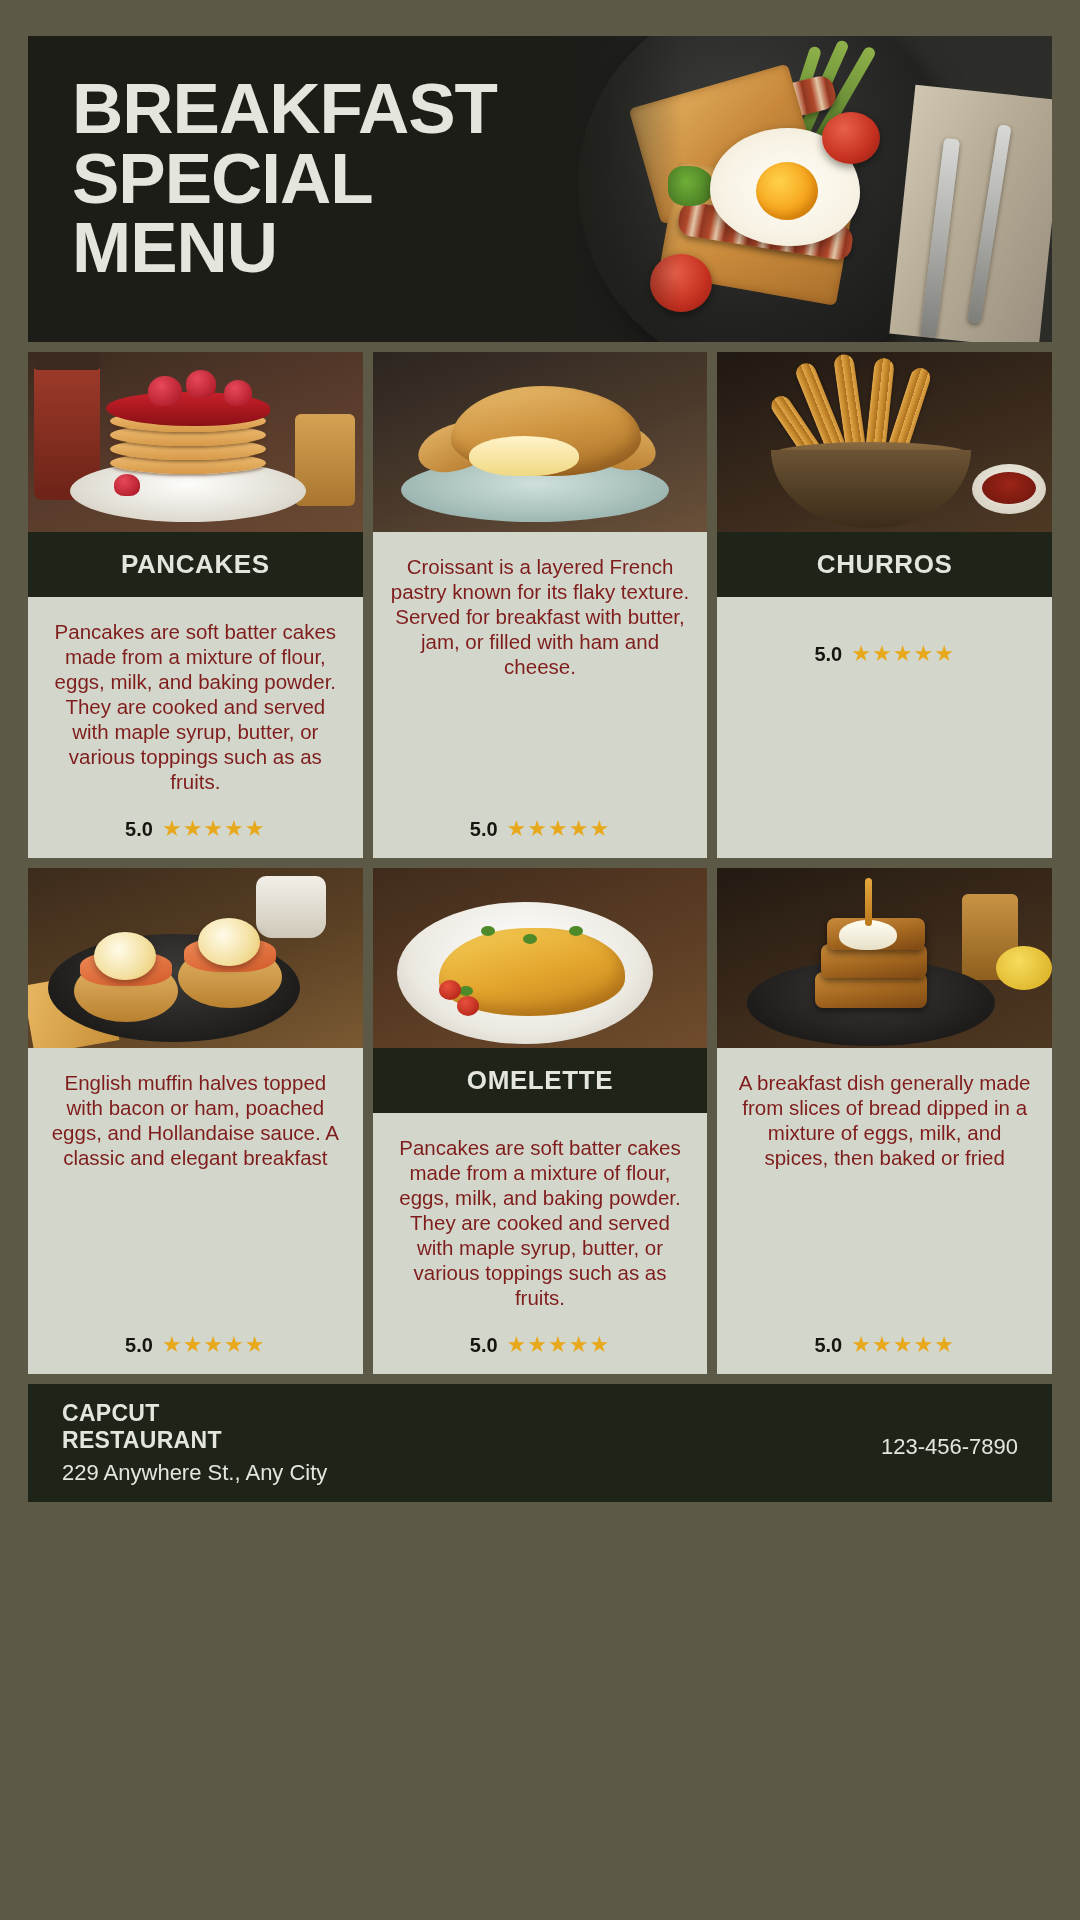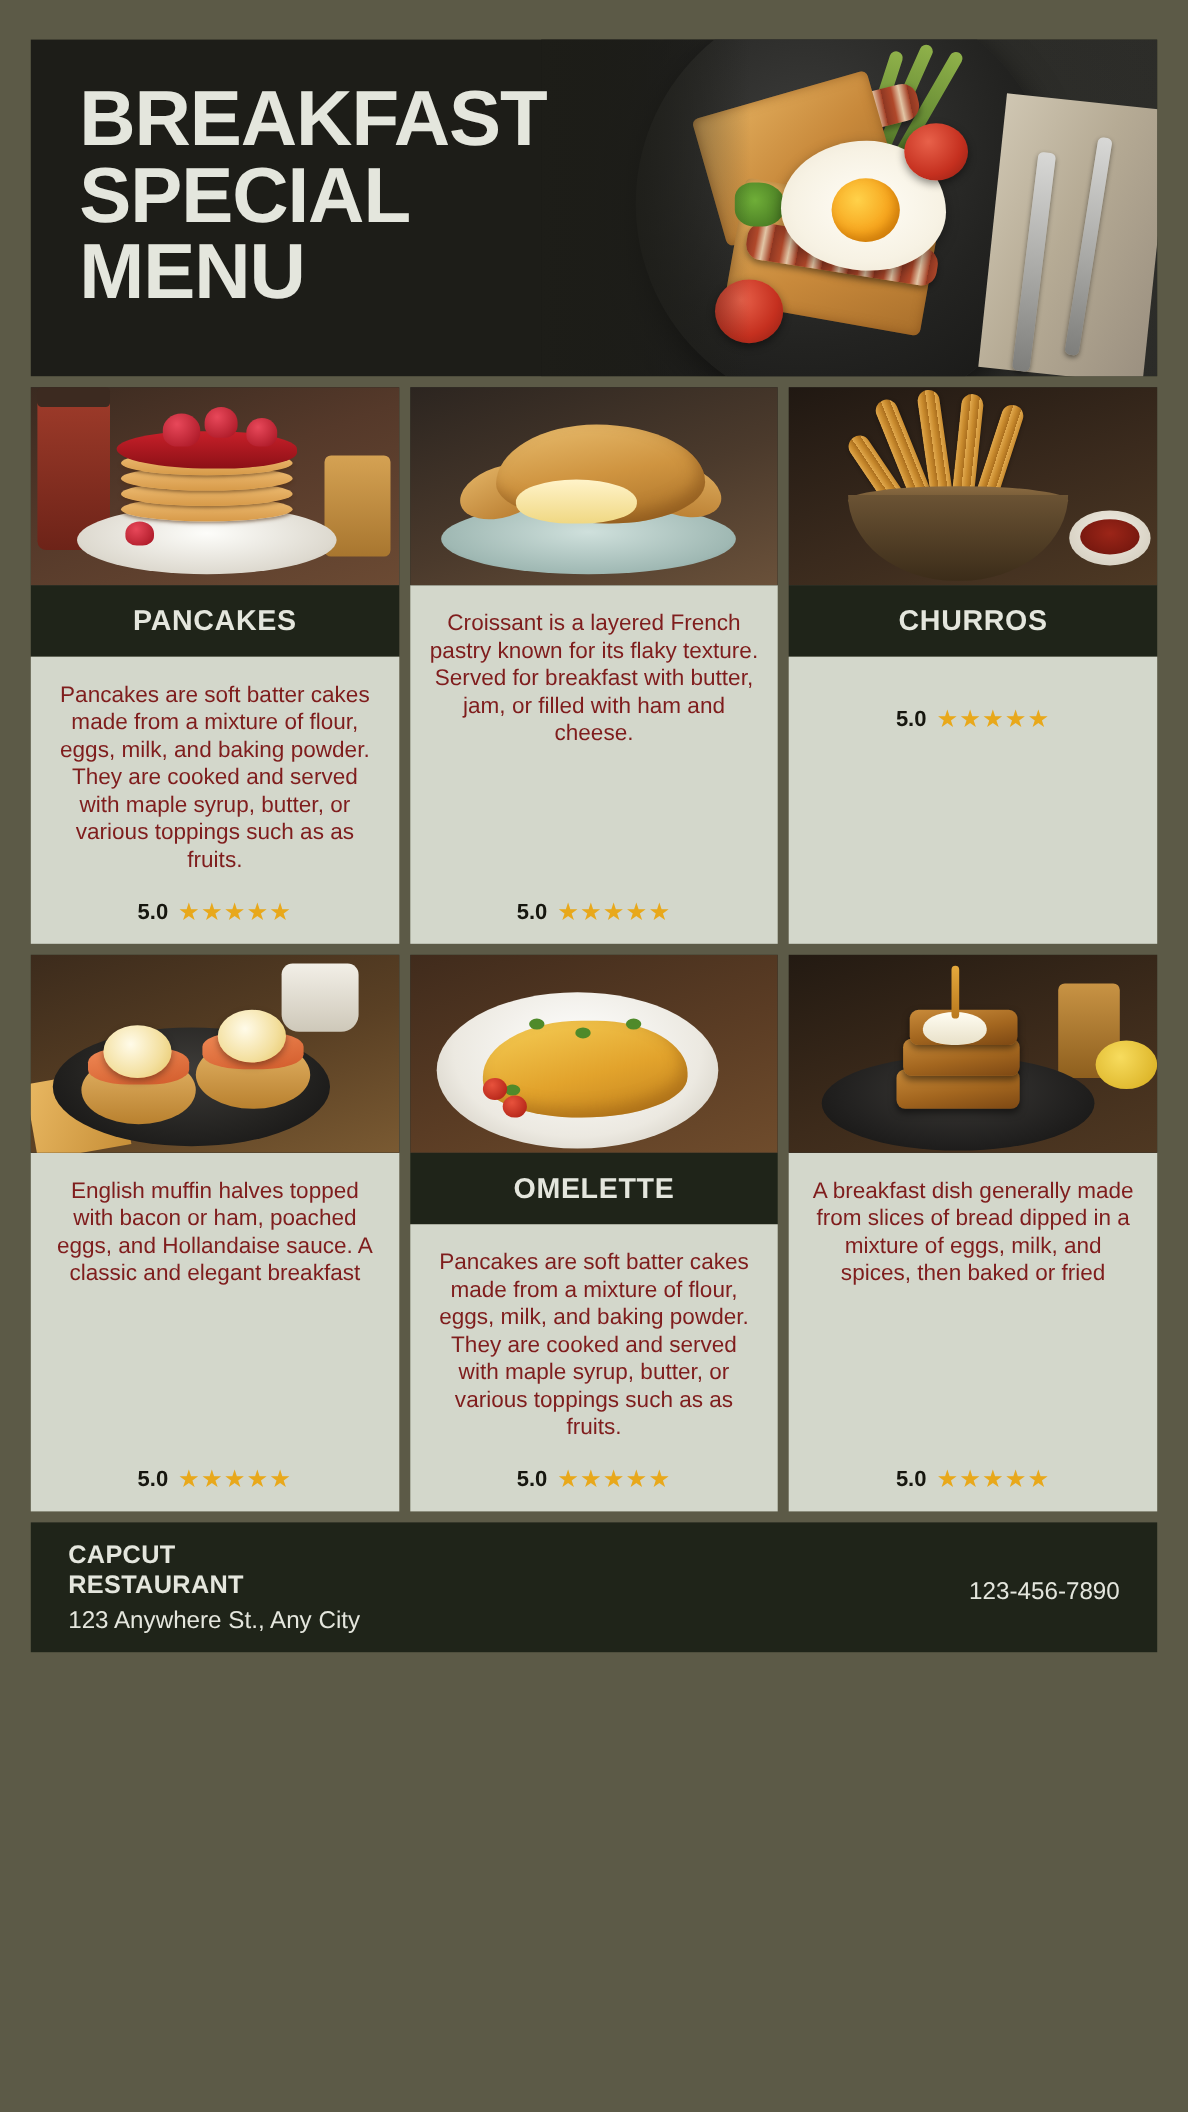--- a/index.html
+++ b/index.html
@@ -468,20 +468,20 @@
           <span class="stars">★★★★★</span>
         </div>
       </div>
     </div>
   </div>
 
   <div class="footer">
     <div class="footer-left">
       <div class="footer-strong">CAPCUT
 RESTAURANT</div>
-      <div class="footer-sub">123 Anywhere St., Any City</div>
+      <div class="footer-sub">229 Anywhere St., Any City</div>
     </div>
     <div class="footer-right">
       <div class="footer-sub">123-456-7890</div>
     </div>
   </div>
 
 </div>
 
 </body></html>

